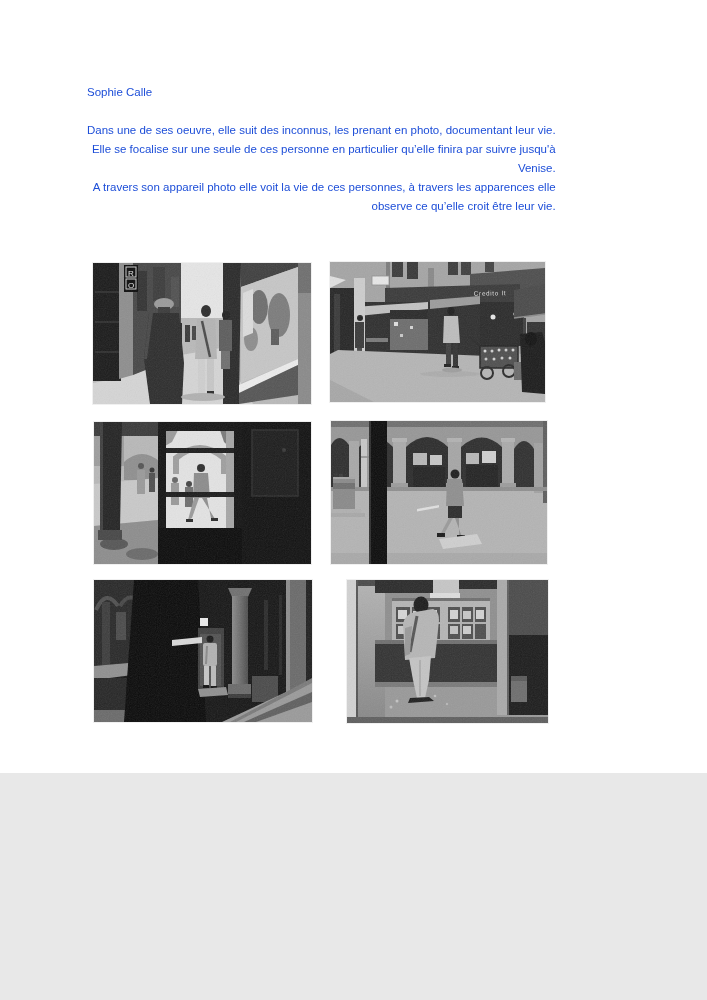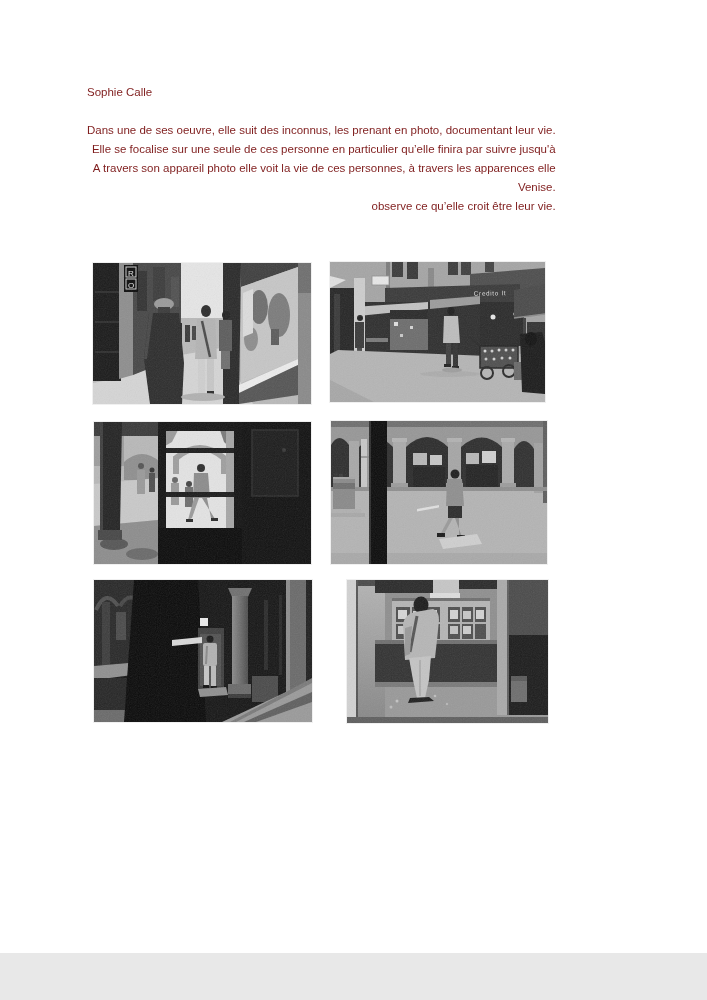--- a/index.html
+++ b/index.html
@@ -1,20 +1,20 @@
 <!DOCTYPE html>
 <html><head>
 <meta charset="utf-8">
 <style>
   html,body{margin:0;padding:0;background:#e8e8e8;}
   .page{
-    position:relative;width:707px;height:953px;background:#ffffff;
+    position:relative;width:707px;height:773px;background:#ffffff;
     margin:0 auto;overflow:hidden;
     font-family:"Liberation Sans","DejaVu Sans",sans-serif;
-    color:#7f1d1d;
+    color:#1d4ed8;
   }
   .doc-title{
     position:absolute;left:87px;top:85px;
     font-size:11.5px;line-height:14px;white-space:nowrap;
   }
   .doc-paragraph{position:absolute;left:87px;top:121px;text-align:right;}
   .doc-paragraph .line{
     font-size:11.5px;line-height:19px;white-space:nowrap;
   }
   .photo{
@@ -47,22 +47,22 @@
           <stop offset="0.55" stop-color="#6a6a6a"></stop>
           <stop offset="1" stop-color="#4c4c4c"></stop>
       </linearGradient>
     </defs>
   </svg>
 
   <div class="doc-title">Sophie Calle</div>
   <div class="doc-paragraph">
     <div class="line">Dans une de ses oeuvre, elle suit des inconnus, les prenant en photo, documentant leur vie.</div>
     <div class="line">Elle se focalise sur une seule de ces personne en particulier qu’elle finira par suivre jusqu'à</div>
+    <div class="line">Venise.</div>
     <div class="line">A travers son appareil photo elle voit la vie de ces personnes, à travers les apparences elle</div>
-    <div class="line">Venise.</div>
     <div class="line">observe ce qu’elle croit être leur vie.</div>
   </div>
 
   <figure class="photo" style="left:93px;top:263px;width:218px;height:141px" aria-label="Black and white photo: men seen from behind walking down a narrow shopping street, man with flat cap in foreground, bright shop window on the right">
     <svg viewBox="0 0 218 141" preserveAspectRatio="none">
       <g class="scene">
         <rect width="218" height="141" fill="#b9b9b9"></rect>
         <rect x="86" y="0" width="50" height="55" fill="#e6e6e6"></rect>
         <polygon points="18,141 160,141 128,85 88,92 40,112 0,120 0,141" fill="#d5d5d5"></polygon>
         <polygon points="40,0 88,0 88,93 40,112" fill="#474747"></polygon>

